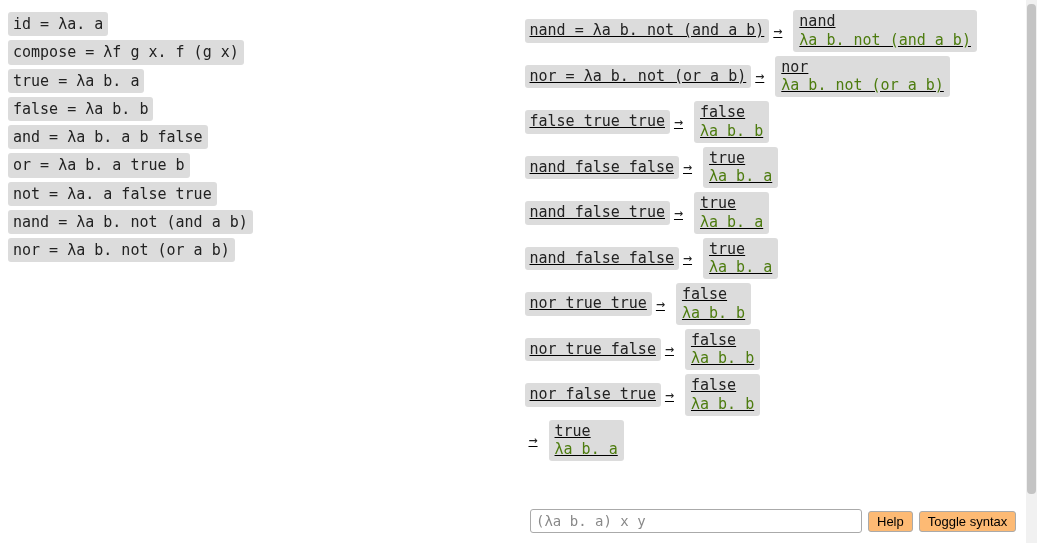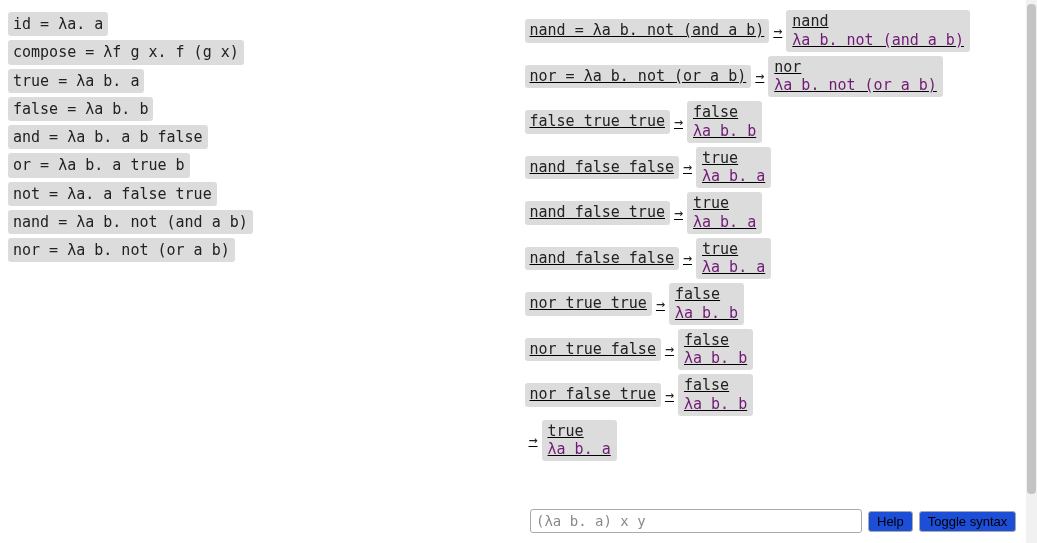--- a/index.html
+++ b/index.html
@@ -60,26 +60,27 @@
     margin: 0 4px;
     color: #222;
     font-size: 15px;
   }
   .result-chip {
     background: #dcdcdc;
     border-radius: 3px;
     padding: 2px 6px;
     display: inline-block;
     line-height: 1.25;
+    margin-left: 7px;
   }
   .result-name {
     color: #222;
   }
   .result-lambda {
-    color: #701a75;
+    color: #4d7c0f;
   }
   .bottom-bar {
     position: absolute;
     bottom: 10px;
     left: 530px;
     display: flex;
     align-items: center;
     gap: 6px;
   }
   .expr-input {
@@ -92,21 +93,21 @@
     padding: 0 5px;
     background: #fff;
     color: #222;
   }
   .expr-input::placeholder {
     color: #888;
   }
   .btn {
     font-family: Arial, sans-serif;
     font-size: 13px;
-    background: #1d4ed8;
+    background: #fdba74;
     border: 1px solid #aaa;
     border-radius: 3px;
     padding: 2px 8px;
     cursor: pointer;
   }
   
   .fake-scroll-track {
     position: absolute;
     right: 0;
     top: 0;

